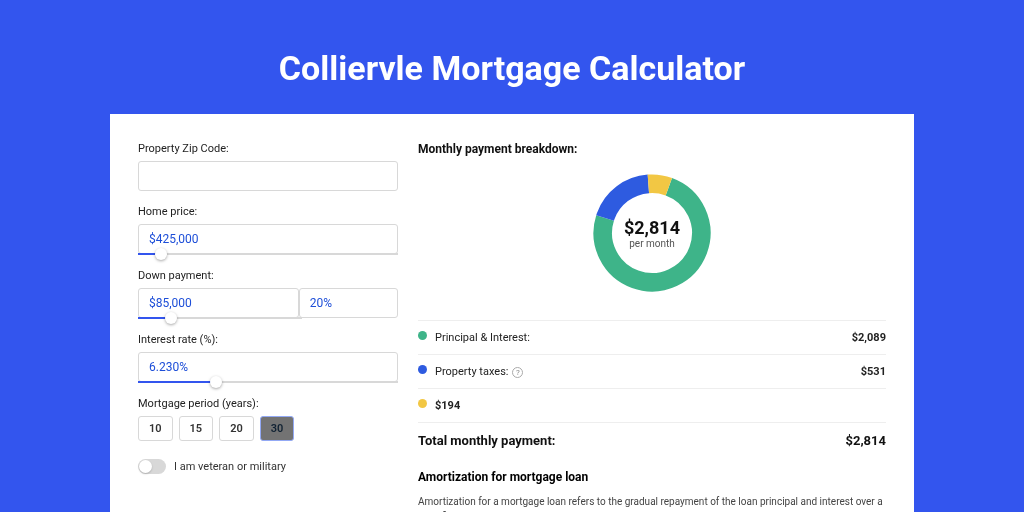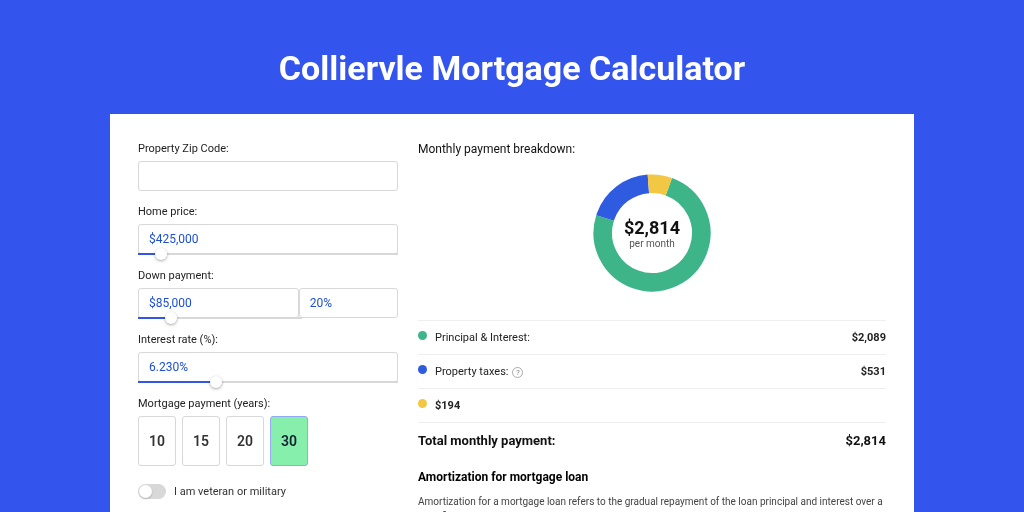--- a/index.html
+++ b/index.html
@@ -11,27 +11,27 @@
 .lbl{font-size:11px;color:#222;margin-bottom:6px;display:block}
 .inp{width:100%;border:1px solid #d8d8d8;border-radius:3px;height:30px;padding:0 10px;font-size:12px;color:#1d4ed8;background:#fff}
 .field{margin-bottom:14px;position:relative}
 .row{display:flex;}
 .row .inp:first-child{flex:1.8}
 .row .inp:last-child{flex:1}
 .slider-track{position:relative;height:2px;background:#d8d8d8;margin-top:-1px}
 .slider-fill{position:absolute;left:0;top:0;height:2px;background:#3355ee}
 .slider-thumb{position:absolute;top:-5px;width:12px;height:12px;border-radius:50%;background:#fff;box-shadow:0 1px 3px rgba(0,0,0,.35);transform:translateX(-50%)}
 .periods{display:flex;gap:6px}
-.period-btn{border:1px solid #d8d8d8;background:#fff;font-size:14px;padding:16px 10px;border-radius:3px;cursor:pointer;font-weight:600;color:#333}
-.period-btn.active{background:#86efac;border-color:#93a9f5;color:#123}
+.period-btn{border:1px solid #d8d8d8;background:#fff;font-size:11px;padding:5px 10px;border-radius:3px;cursor:pointer;font-weight:600;color:#333}
+.period-btn.active{background:#737373;border-color:#93a9f5;color:#123}
 .toggle-row{display:flex;align-items:center;gap:8px;margin-top:18px}
 .toggle{width:28px;height:15px;border-radius:10px;background:#d8d8d8;position:relative}
 .toggle-knob{position:absolute;width:13px;height:13px;background:#fff;border-radius:50%;top:1px;left:1px;box-shadow:0 1px 2px rgba(0,0,0,.2)}
 .toggle-label{font-size:11px;color:#333}
-.section-title{font-size:12px;font-weight:400;color:#111;margin-bottom:12px}
+.section-title{font-size:12px;font-weight:700;color:#111;margin-bottom:12px}
 .donut-wrap{display:flex;justify-content:center;margin:2px 0 22px}
 .donut{position:relative;width:130px;height:130px}
 .donut svg{width:130px;height:130px;transform:rotate(-70deg)}
 .donut-center{position:absolute;inset:0;display:flex;flex-direction:column;align-items:center;justify-content:center}
 .donut-amount{font-size:18px;font-weight:700;color:#111}
 .donut-sub{font-size:10px;color:#555}
 .legend-row{display:flex;align-items:flex-start;padding:10px 0;border-bottom:1px solid #eee;font-size:11px;color:#222}
 .legend-row:first-of-type{border-top:1px solid #eee}
 .dot{width:9px;height:9px;border-radius:50%;margin-right:8px;flex:0 0 9px}
 .legend-label{flex:1}
@@ -79,21 +79,21 @@
     <div class="field">
       <label class="lbl">Interest rate (%):</label>
       <input class="inp" value="6.230%" style="">
       <div class="slider-track">
         <div class="slider-fill" id="ir-fill" style="width: 30%;"></div>
           <div class="slider-thumb" id="ir-thumb" style="left: 30%;"></div>
       </div>
     </div>
 
     <div class="field">
-      <label class="lbl">Mortgage payment (years):</label>
+      <label class="lbl">Mortgage period (years):</label>
       <div class="periods" id="periods">
           <button class="period-btn">10</button>
           <button class="period-btn">15</button>
           <button class="period-btn">20</button>
           <button class="period-btn active">30</button>
         </div>
     </div>
 
     <div class="toggle-row">
       <div class="toggle">

